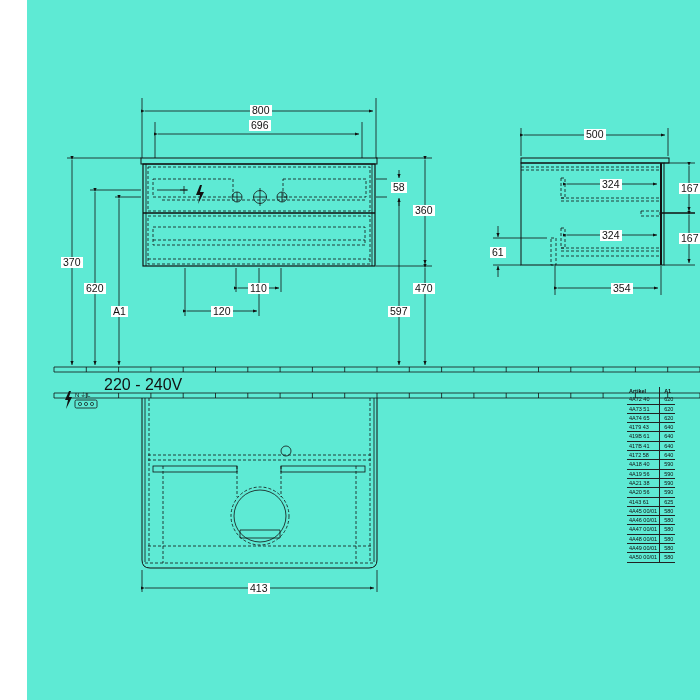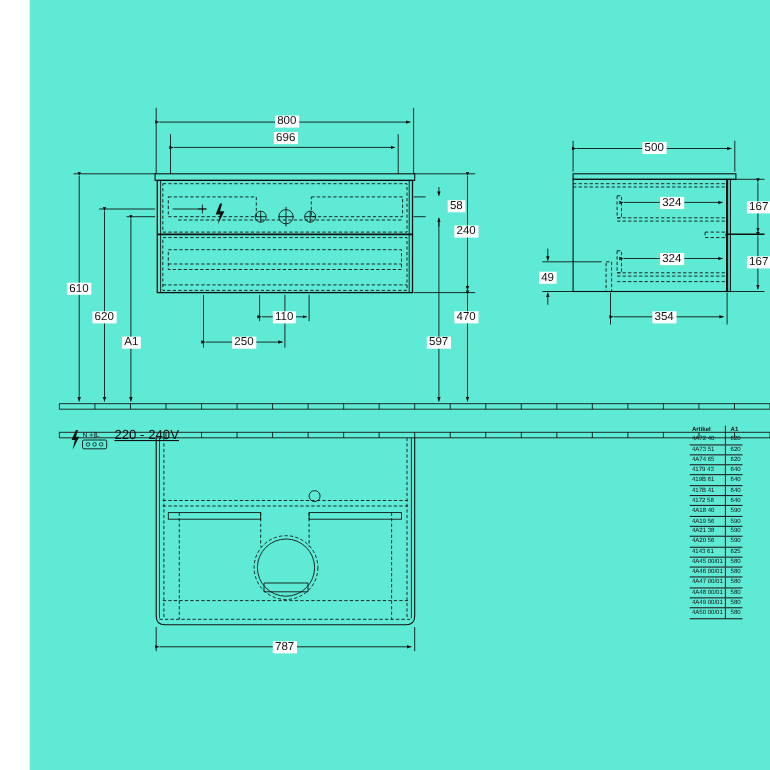--- a/index.html
+++ b/index.html
@@ -1,19 +1,19 @@
 <!DOCTYPE html>
 <html><head>
 <meta charset="utf-8">
 <style>
   html,body{margin:0;padding:0;background:#fff;}
   #canvas{position:relative;width:700px;height:700px;background:#5eead4;overflow:hidden;font-family:"Liberation Sans",sans-serif;color:#111;margin-left:27px;}
   svg{position:absolute;left:0;top:0;}
   .lbl{position:absolute;font-family:"Liberation Sans",sans-serif;font-size:10.5px;background:#fff;padding:0 2px;line-height:11px;white-space:nowrap;}
-  .volt{position:absolute;left:77px;top:388px;font-size:12px;font-family:"Liberation Sans",sans-serif;text-decoration:underline;}
+  .volt{position:absolute;left:77px;top:376px;font-size:16px;font-family:"Liberation Sans",sans-serif;}
   #table{position:absolute;left:600px;top:387px;font-size:5.5px;font-family:"Liberation Sans",sans-serif;border-collapse:collapse;}
   #table td,#table th{padding:0 2px;line-height:8.3px;text-align:left;font-weight:normal;}
   #table th{font-weight:bold;}
   #table td{border-bottom:0.8px solid #222;}
   #table .c2,#table th.c2{border-left:0.8px solid #222;padding-left:4px;}
 </style>
 </head>
 <body>
 
 <div id="canvas">
@@ -204,39 +204,39 @@
     <rect x="48" y="400" width="22" height="8" rx="1.5" fill="none" stroke="#111" stroke-width="0.8"></rect>
     <circle cx="53" cy="404" r="1.6" fill="none" stroke="#111" stroke-width="0.7"></circle>
     <circle cx="59" cy="404" r="1.6" fill="none" stroke="#111" stroke-width="0.7"></circle>
     <circle cx="65" cy="404" r="1.6" fill="none" stroke="#111" stroke-width="0.7"></circle>
     <text x="48" y="397" font-size="6" font-family="Liberation Sans, sans-serif" fill="#111">N ⏚ L</text>
   </g>
 </svg>
 
 <span class="lbl" style="left:223px;top:105px">800</span>
 <span class="lbl" style="left:222px;top:120px">696</span>
-<span class="lbl" style="left:380px;top:182px">58</span>
-<span class="lbl" style="left:386px;top:205px">240</span>
+<span class="lbl" style="left:364px;top:182px">58</span>
+<span class="lbl" style="left:386px;top:205px">360</span>
 <span class="lbl" style="left:386px;top:283px">470</span>
-<span class="lbl" style="left:34px;top:257px">610</span>
+<span class="lbl" style="left:34px;top:257px">370</span>
 <span class="lbl" style="left:57px;top:283px">620</span>
 <span class="lbl" style="left:84px;top:306px">A1</span>
 <span class="lbl" style="left:361px;top:306px">597</span>
 <span class="lbl" style="left:221px;top:283px">110</span>
-<span class="lbl" style="left:184px;top:306px">250</span>
+<span class="lbl" style="left:184px;top:306px">120</span>
 
 <span class="lbl" style="left:557px;top:129px">500</span>
 <span class="lbl" style="left:573px;top:179px">324</span>
 <span class="lbl" style="left:573px;top:230px">324</span>
 <span class="lbl" style="left:652px;top:183px">167</span>
 <span class="lbl" style="left:652px;top:233px">167</span>
-<span class="lbl" style="left:463px;top:247px">49</span>
-<span class="lbl" style="left:566px;top:283px">354</span>
-
-<span class="lbl" style="left:221px;top:583px">787</span>
+<span class="lbl" style="left:463px;top:247px">61</span>
+<span class="lbl" style="left:584px;top:283px">354</span>
+
+<span class="lbl" style="left:221px;top:583px">413</span>
 
 <span class="volt">220 - 240V</span>
 
 <table id="table">
   <thead>
     <tr>
           <th>Artikel</th>
           <th class="c2">A1</th>
         </tr>
   </thead>

